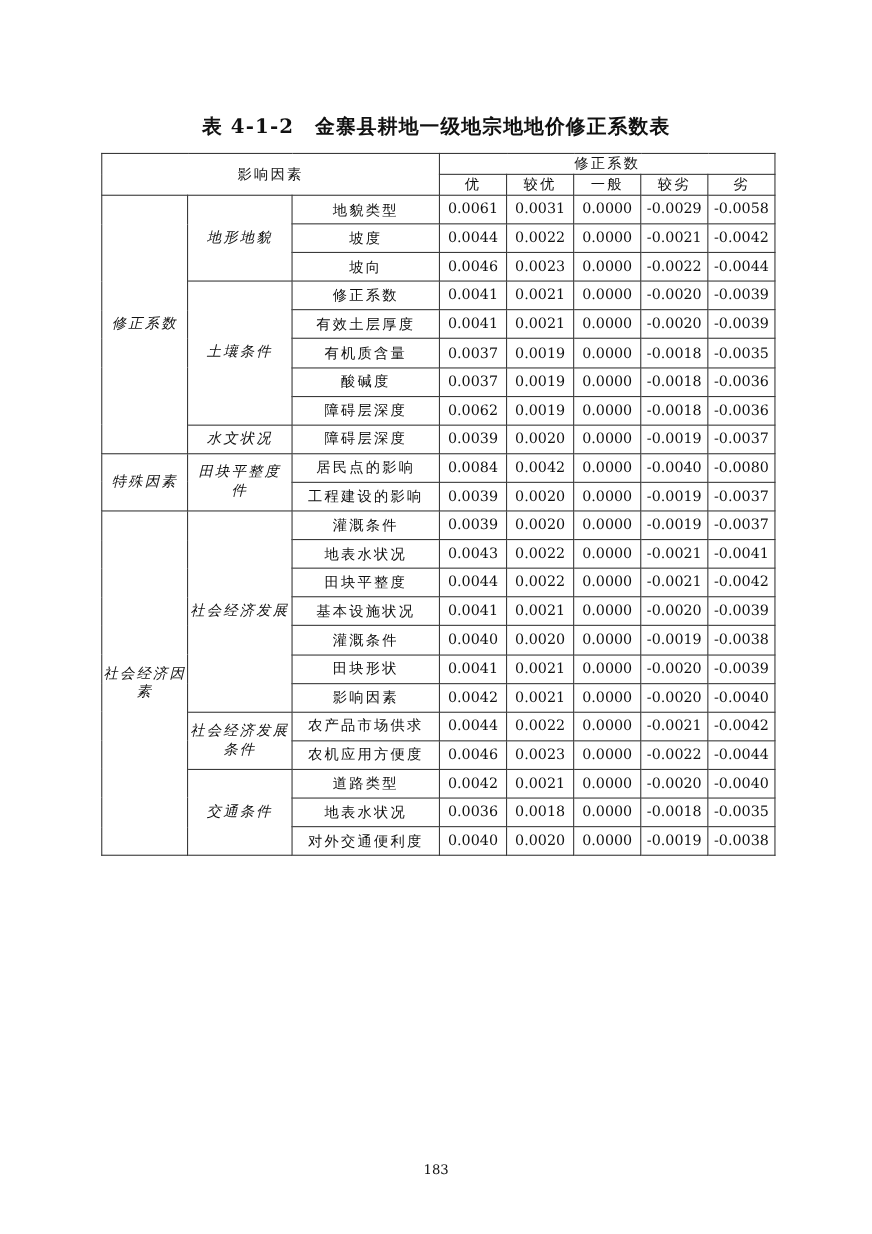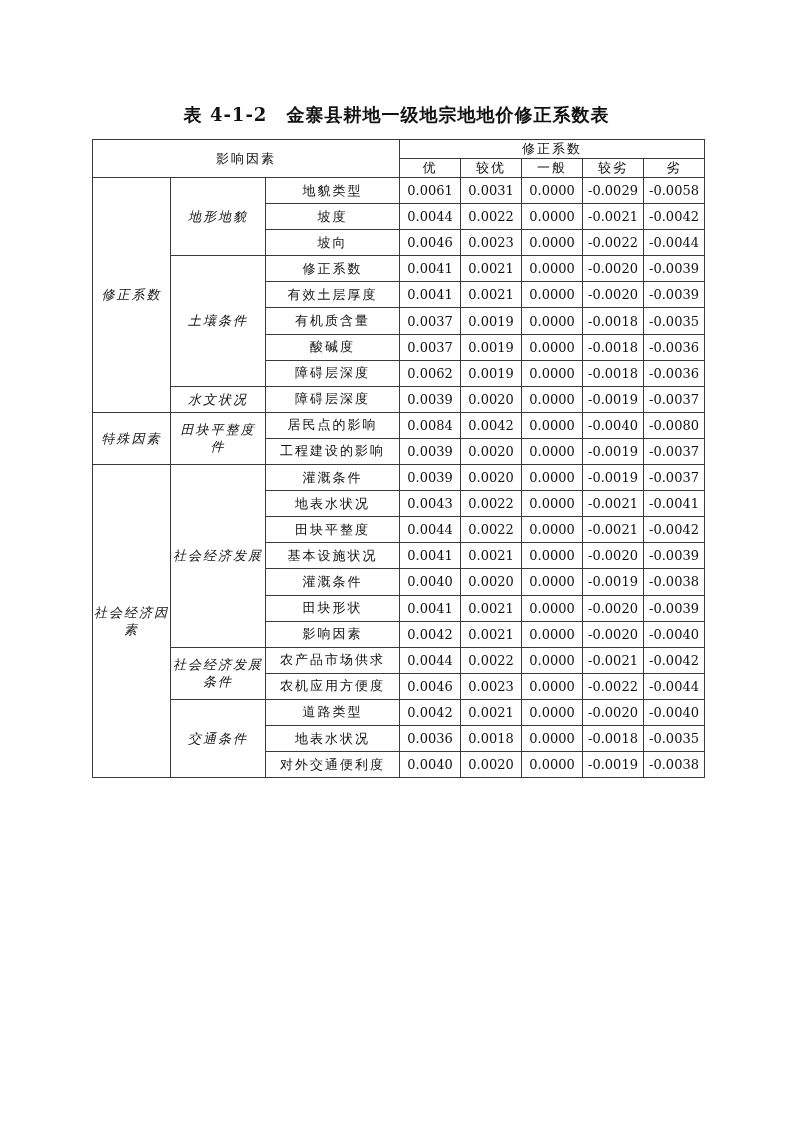--- a/index.html
+++ b/index.html
@@ -286,14 +286,15 @@
           <td class="factor-cell">对外交通便利度</td>
           <td class="value-cell">0.0040</td>
           <td class="value-cell">0.0020</td>
           <td class="value-cell">0.0000</td>
           <td class="value-cell">-0.0019</td>
           <td class="value-cell">-0.0038</td>
         </tr>
       </tbody>
   </table>
 
+  <div class="page-number">183</div>
 
 </div>
 
 </body></html>

